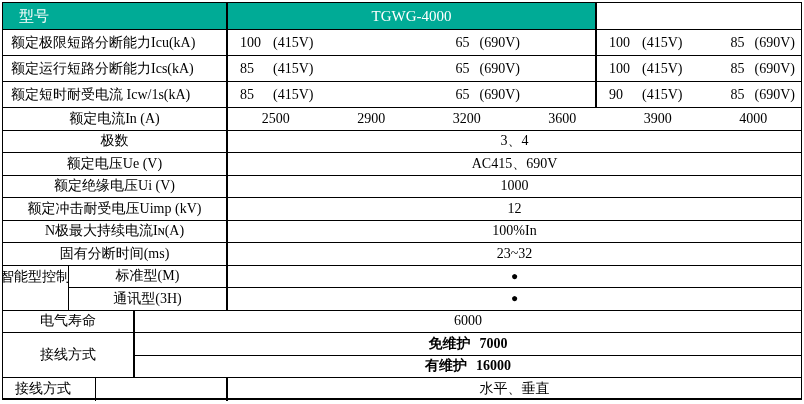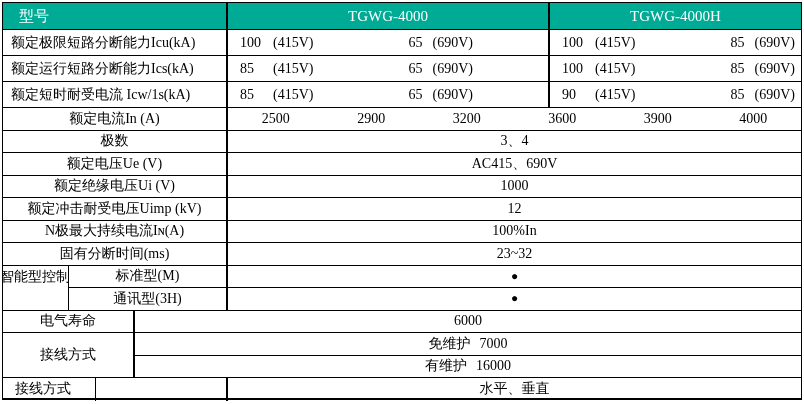--- a/index.html
+++ b/index.html
@@ -8,21 +8,21 @@
        color:#000;font-size:14px;}
   .table{position:absolute;left:2px;top:2px;width:800px;height:398px;
          border:1px solid #000;border-bottom:2px solid #000;box-sizing:border-box;
          display:flex;flex-direction:column;background:#fff;}
   .tr{display:flex;border-bottom:1px solid #000;box-sizing:border-box;flex:0 0 auto;}
   .tr:last-child{border-bottom:none;}
   .h27{height:27px}.h26{height:26px}.h22{height:22.5px}.h45{height:45px}.h67{height:67.5px}
   .cell{display:flex;align-items:center;box-sizing:border-box;overflow:hidden;white-space:nowrap;}
   .center{justify-content:center;text-align:center;}
   .c-label{width:225px;border-right:2px solid #000;}
-  .c-a{width:322px;border-right:2px solid #000;}
+  .c-a{width:369px;border-right:2px solid #000;}
   .c-b{flex:1;}
   .c-full{flex:1;}
   .grow{flex:1;}
   .grow-col{flex:1;display:flex;flex-direction:column;min-width:0;}
   .sub-row{display:flex;box-sizing:border-box;min-height:0;}
   .bb{border-bottom:1px solid #000;}
   .c-smart-label{width:66px;border-right:1px solid #000;}
   .c-smart-sub{width:159px;border-right:2px solid #000;}
   .c-ops-label{width:93px;border-right:1px solid #000;}
   .c-ops-sub{width:132px;border-right:2px solid #000;}
@@ -30,32 +30,31 @@
   .header .c-label{padding-left:16px;}
   .padL8{padding-left:8px;}
   .padL12{padding-left:12px;}
   .split-a{justify-content:space-between;padding:0 75px 0 12px;}
   .split-b{justify-content:space-between;padding:0 6px 0 12px;}
   .pair .num{display:inline-block;min-width:33px;}
   .pair{display:inline-block;}
   .six{flex:1;justify-content:center;display:flex;align-items:center;}
   .two-line{flex-direction:row;justify-content:center;line-height:21px;}
   .two-line.start{align-items:flex-start;padding-left:13px;}
-  .gap-val{gap:9px;}
+  .gap-val{gap:9px;font-weight:bold;}
   .dot{font-size:12px;}
 </style>
 </head>
 <body>
 
 <div class="table">
 
   <div class="tr header h27">
     <div class="cell c-label">型号</div>
     <div class="cell c-a center">TGWG-4000</div>
-    <div class="cell c-b center">TGWG-4000H</div>
   </div>
 
   <div class="tr h26">
     <div class="cell c-label padL8">额定极限短路分断能力Icu(kA)</div>
     <div class="cell c-a split-a">
       <span class="pair"><span class="num">100</span><span>(415V)</span></span>
       <span class="pair"><span class="num" style="min-width:24px">65</span><span>(690V)</span></span>
     </div>
     <div class="cell c-b split-b">
       <span class="pair"><span class="num">100</span><span>(415V)</span></span>

